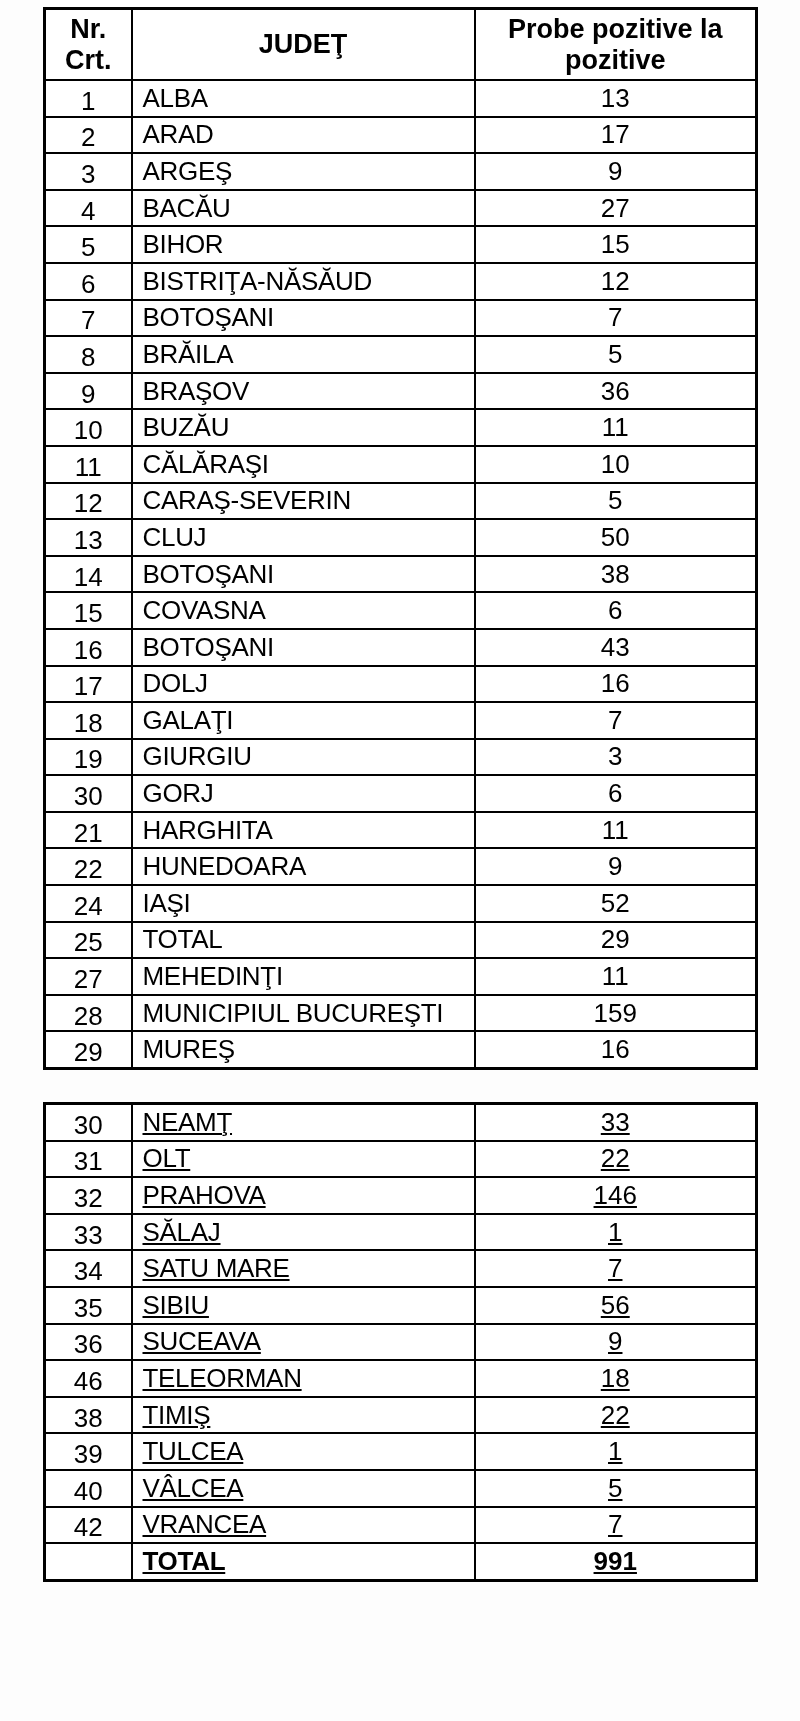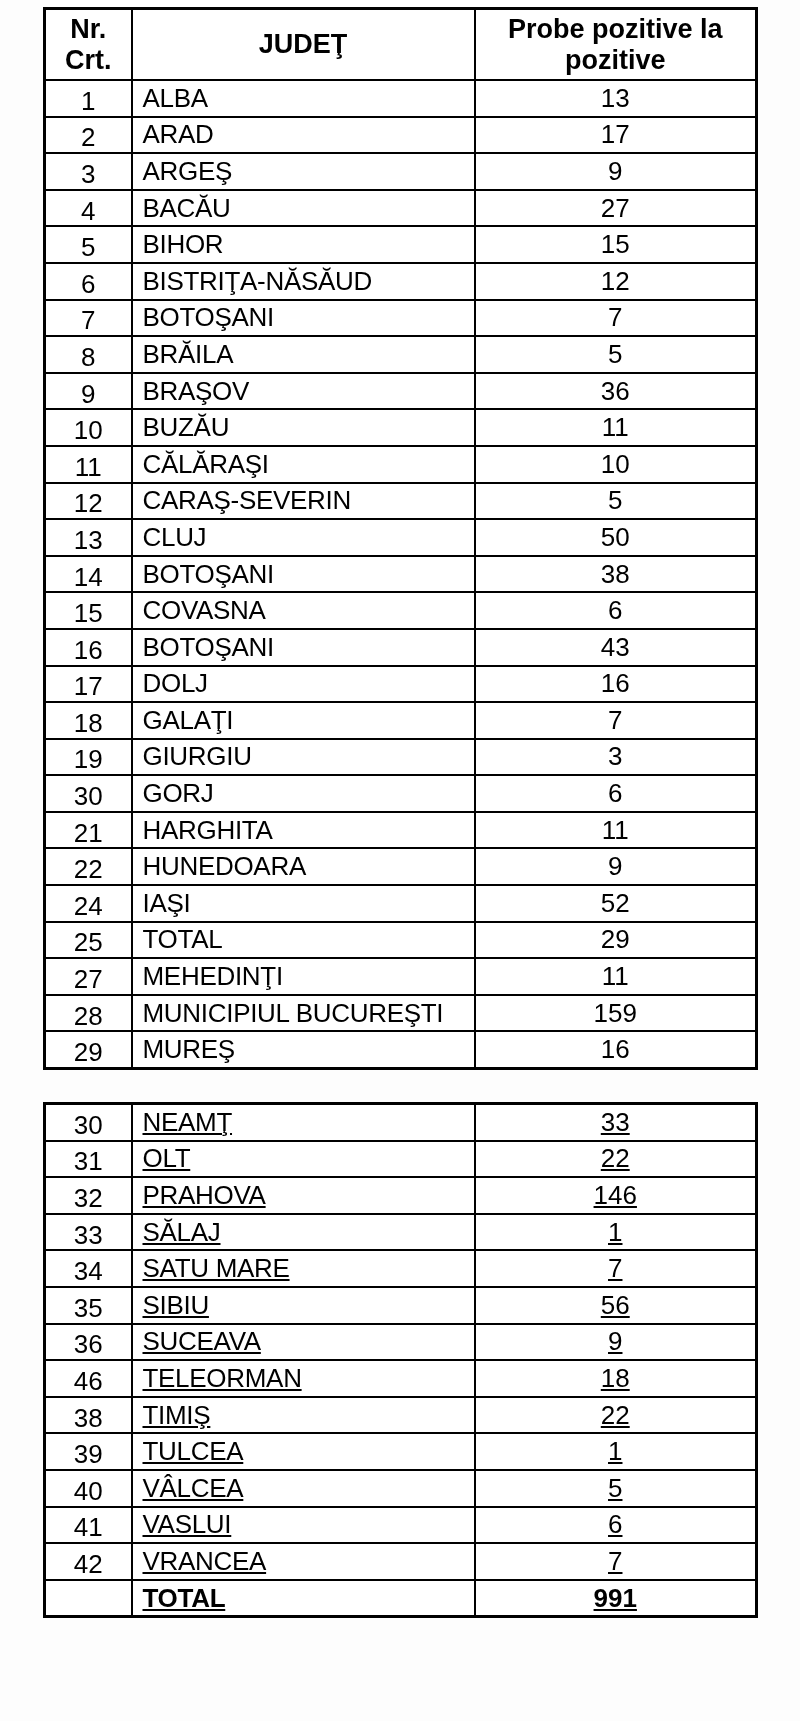--- a/index.html
+++ b/index.html
@@ -548,31 +548,20 @@
             <span>40</span>
           </td>
           <td class="cell-judet">
             <span>VÂLCEA</span>
           </td>
           <td class="cell-probe">
             <span>5</span>
           </td>
         </tr>
 
-        <tr>
-          <td class="cell-nr">
-            <span>41</span>
-          </td>
-          <td class="cell-judet">
-            <span>VASLUI</span>
-          </td>
-          <td class="cell-probe">
-            <span>6</span>
-          </td>
-        </tr>
 
         <tr>
           <td class="cell-nr">
             <span>42</span>
           </td>
           <td class="cell-judet">
             <span>VRANCEA</span>
           </td>
           <td class="cell-probe">
             <span>7</span>

